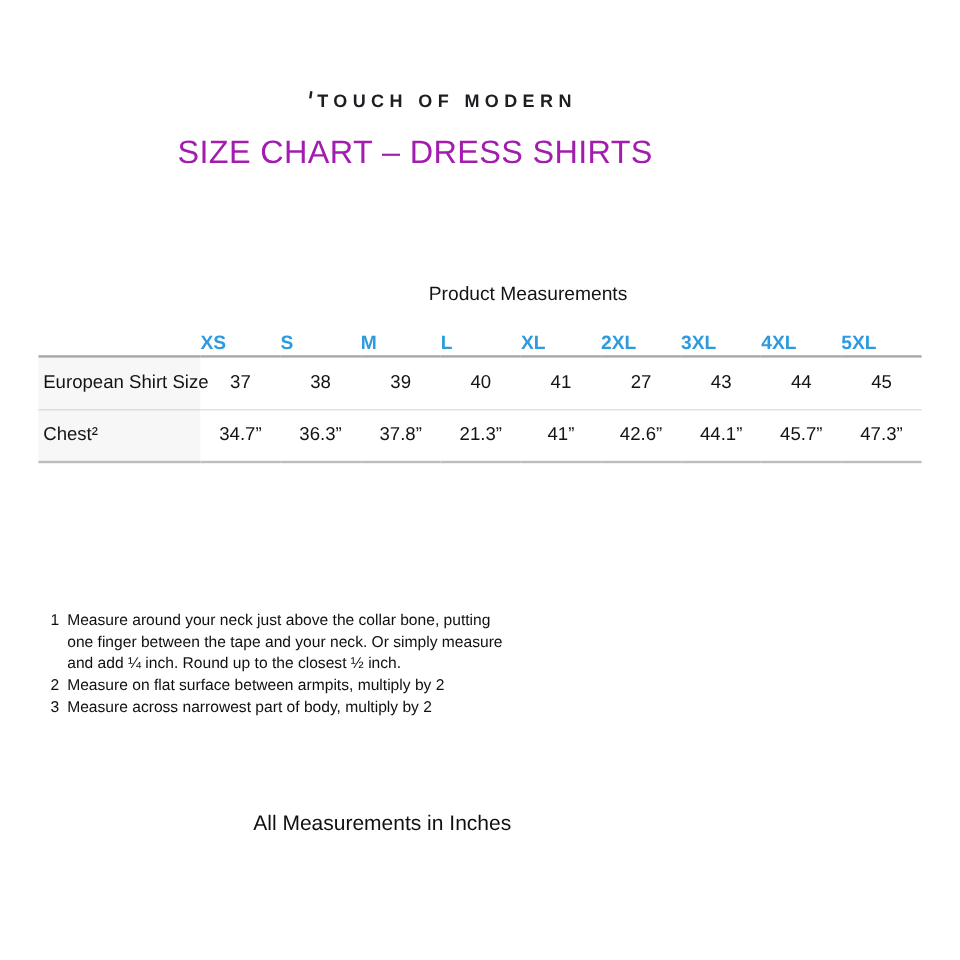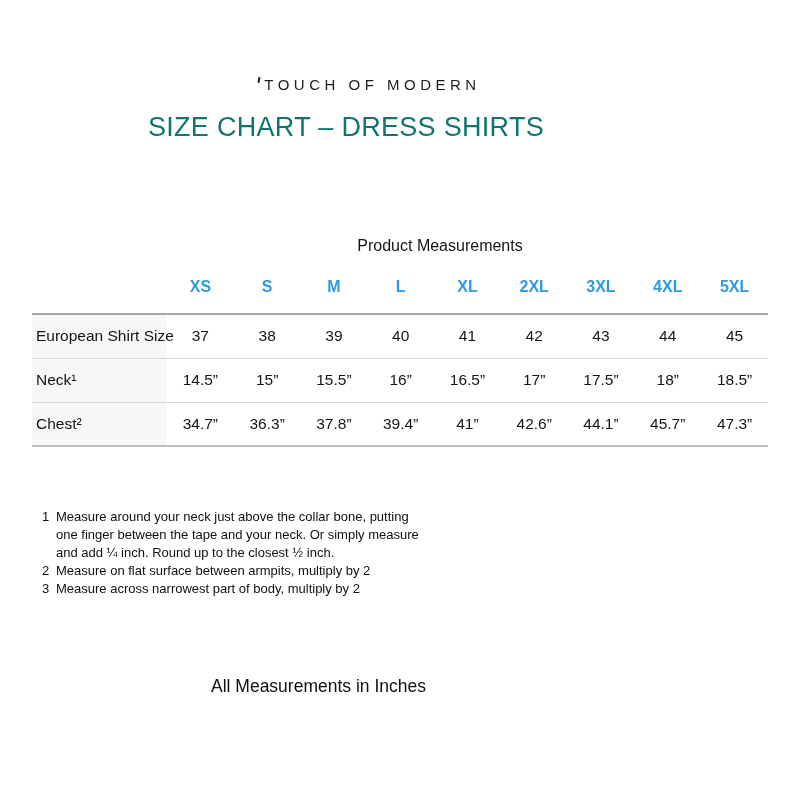--- a/index.html
+++ b/index.html
@@ -17,21 +17,21 @@
   }
 
   
   .logo {
     position: absolute;
     top: 76px;
     left: 0;
     width: 739px;
     text-align: center;
     font-size: 15px;
-    font-weight: 400;
+    font-weight: 700;
     letter-spacing: 4.5px;
     color: #1e1e22;
     white-space: nowrap;
   }
   .logo-tick {
     display: inline-block;
     width: 2px;
     height: 6px;
     background: #1e1e22;
     margin-right: 4px;
@@ -42,21 +42,21 @@
   
   .page-title {
     position: absolute;
     top: 112px;
     left: 0;
     width: 692px;
     text-align: center;
     font-size: 27px;
     font-weight: 400;
     letter-spacing: 0.3px;
-    color: #0f766e;
+    color: #a21caf;
     white-space: nowrap;
   }
 
   
   .table-caption {
     position: absolute;
     top: 237px;
     left: 0;
     width: 800px;
     text-align: center;
@@ -74,22 +74,22 @@
     width: 736px;
     border-collapse: collapse;
     table-layout: fixed;
     font-size: 15.5px;
     color: #141414;
   }
   table.size-table thead th {
     font-weight: 700;
     font-size: 16px;
     color: var(--accent-blue, #2e9bdf);
-    text-align: center;
-    padding: 0 0 17px 0;
+    text-align: left;
+    padding: 0 0 0 0;
   }
   table.size-table th.label-col {
     width: 135px;
   }
   table.size-table tbody tr {
     height: 44px;
   }
   table.size-table tbody tr td {
     border-top: 1px solid var(--border-light, #d8d8d8);
   }
@@ -169,43 +169,31 @@
       </tr>
   </thead>
   <tbody>
       <tr>
         <td class="label-cell">European Shirt Size</td>
         <td class="value-cell">37</td>
         <td class="value-cell">38</td>
         <td class="value-cell">39</td>
         <td class="value-cell">40</td>
         <td class="value-cell">41</td>
-        <td class="value-cell">42</td>
+        <td class="value-cell">27</td>
         <td class="value-cell">43</td>
         <td class="value-cell">44</td>
         <td class="value-cell">45</td>
-      </tr>
-      <tr>
-        <td class="label-cell">Neck¹</td>
-        <td class="value-cell">14.5”</td>
-        <td class="value-cell">15”</td>
-        <td class="value-cell">15.5”</td>
-        <td class="value-cell">16”</td>
-        <td class="value-cell">16.5”</td>
-        <td class="value-cell">17”</td>
-        <td class="value-cell">17.5”</td>
-        <td class="value-cell">18”</td>
-        <td class="value-cell">18.5”</td>
       </tr>
       <tr>
         <td class="label-cell">Chest²</td>
         <td class="value-cell">34.7”</td>
         <td class="value-cell">36.3”</td>
         <td class="value-cell">37.8”</td>
-        <td class="value-cell">39.4”</td>
+        <td class="value-cell">21.3”</td>
         <td class="value-cell">41”</td>
         <td class="value-cell">42.6”</td>
         <td class="value-cell">44.1”</td>
         <td class="value-cell">45.7”</td>
         <td class="value-cell">47.3”</td>
       </tr>
     </tbody>
 </table>
 
 <div class="footnotes">

